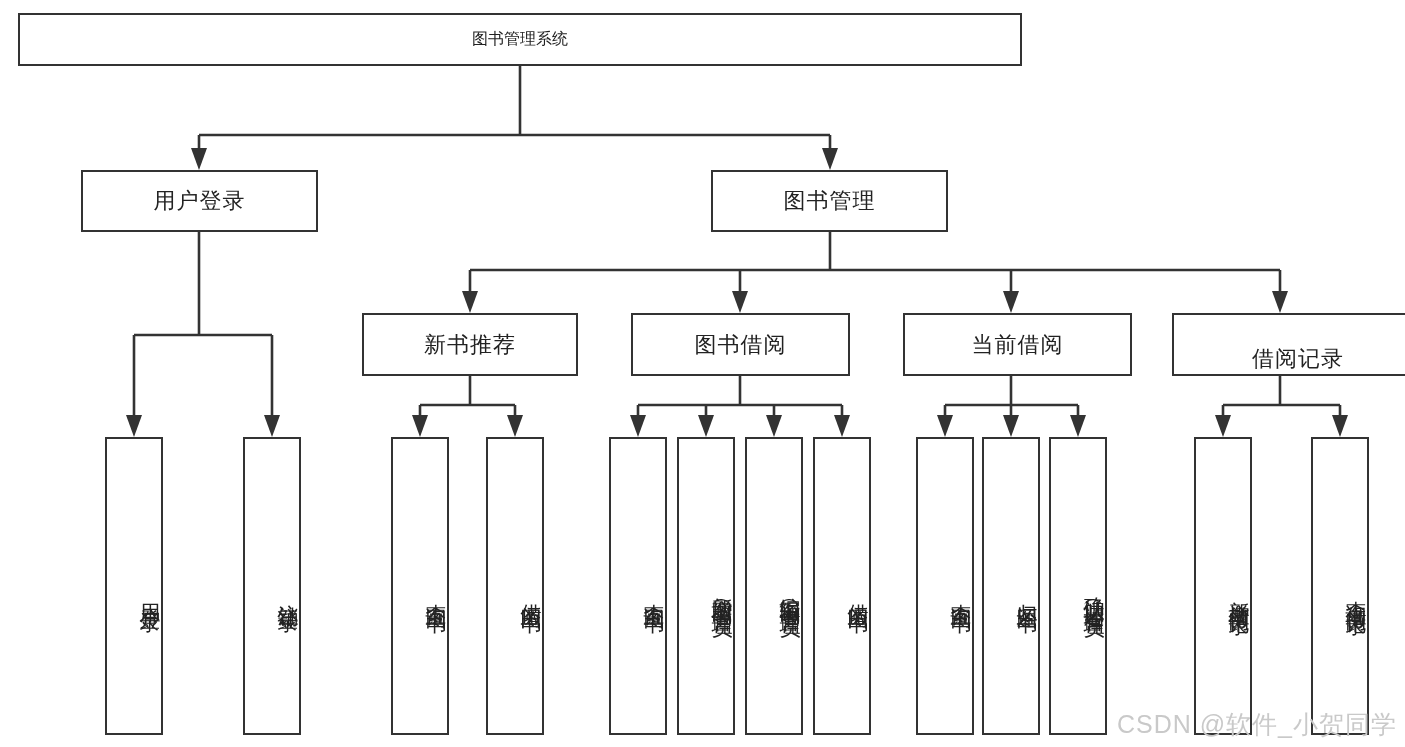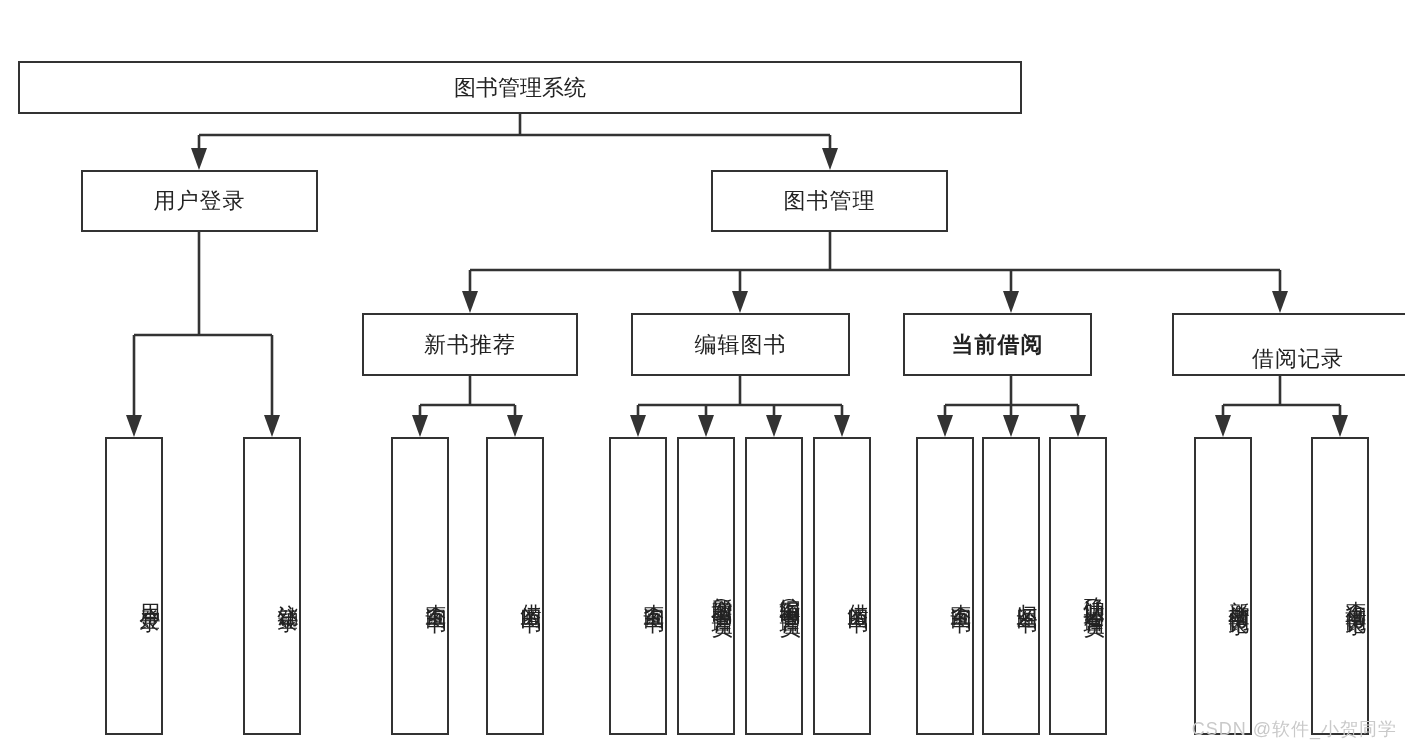--- a/index.html
+++ b/index.html
@@ -1,27 +1,27 @@
 <!DOCTYPE html>
 <html><head>
 <meta charset="utf-8">
 <style>
   html,body{margin:0;padding:0;background:#fff;}
   body{font-family:"Liberation Sans","DejaVu Sans",sans-serif;}
   #stage{position:relative;width:1405px;height:747px;background:#fff;overflow:hidden;}
   .node{position:absolute;box-sizing:border-box;border:2.5px solid #333;background:#fff;
         display:flex;align-items:center;justify-content:center;color:#222;}
   .node.h{font-size:22px;letter-spacing:1px;}
-  .node.root{font-size:22px;margin-top:48px;}
+  .node.root{font-size:16px;}
   .node.leaf{writing-mode:vertical-rl;text-orientation:upright;font-size:21px;
              letter-spacing:3px;padding-top:14px;align-items:flex-start;justify-content:center;
              line-height:1.05;}
   .node.leaf span{writing-mode:vertical-rl;text-orientation:upright;}
   svg.wires{position:absolute;left:0;top:0;width:1405px;height:747px;pointer-events:none;}
-  .wm{position:absolute;right:8px;bottom:6px;color:#c9c9c9;font-size:18px;letter-spacing:1px;
+  .wm{position:absolute;right:8px;bottom:6px;color:#c9c9c9;font-size:25px;letter-spacing:1px;
       white-space:nowrap;}
 </style>
 </head>
 <body>
 
 <div id="stage">
 
   <svg class="wires" viewBox="0 0 1405 747">
     <g stroke="#333" stroke-width="2.6" fill="none">
 
@@ -96,23 +96,23 @@
     <span>用户登录</span>
   </div>
   <div class="node h" style="left:711px;top:170px;width:237px;height:62px;justify-content:center;">
     <span>图书管理</span>
   </div>
 
   <div class="node h" style="left:362px;top:313px;width:216px;height:63px;align-items:center;">
     <span>新书推荐</span>
   </div>
   <div class="node h" style="left:631px;top:313px;width:219px;height:63px;">
-    <span>编辑图书</span>
+    <span>图书借阅</span>
   </div>
-  <div class="node h" style="left:903px;top:313px;width:189px;height:63px;font-weight:bold;">
+  <div class="node h" style="left:903px;top:313px;width:229px;height:63px;">
     <span>当前借阅</span>
   </div>
   <div class="node h" style="left:1172px;top:313px;width:252px;height:63px;align-items:flex-end;">
     <span>借阅记录</span>
   </div>
 
   <div class="node leaf" style="left:105px;top:437px;width:58px;height:298px;">
     <span>用户登录</span>
   </div>
   <div class="node leaf" style="left:243px;top:437px;width:58px;height:298px;">

